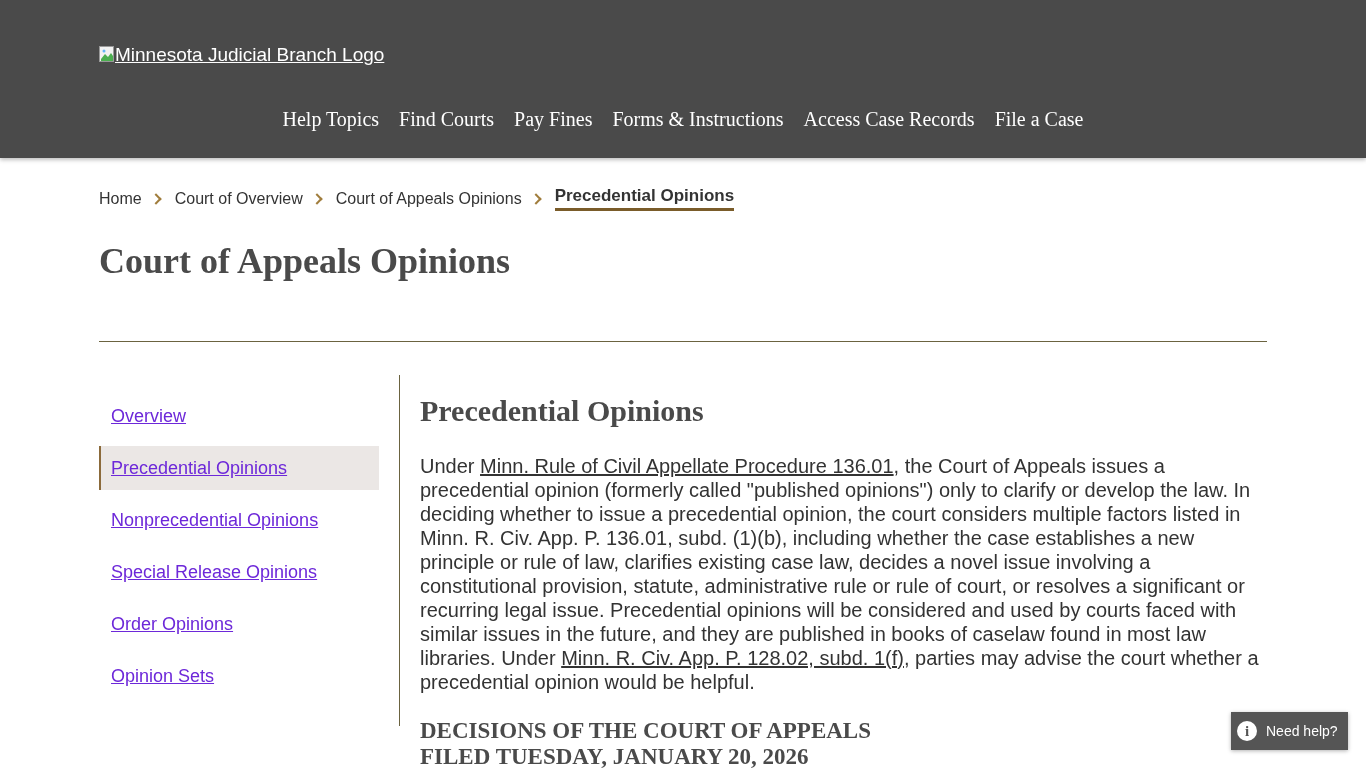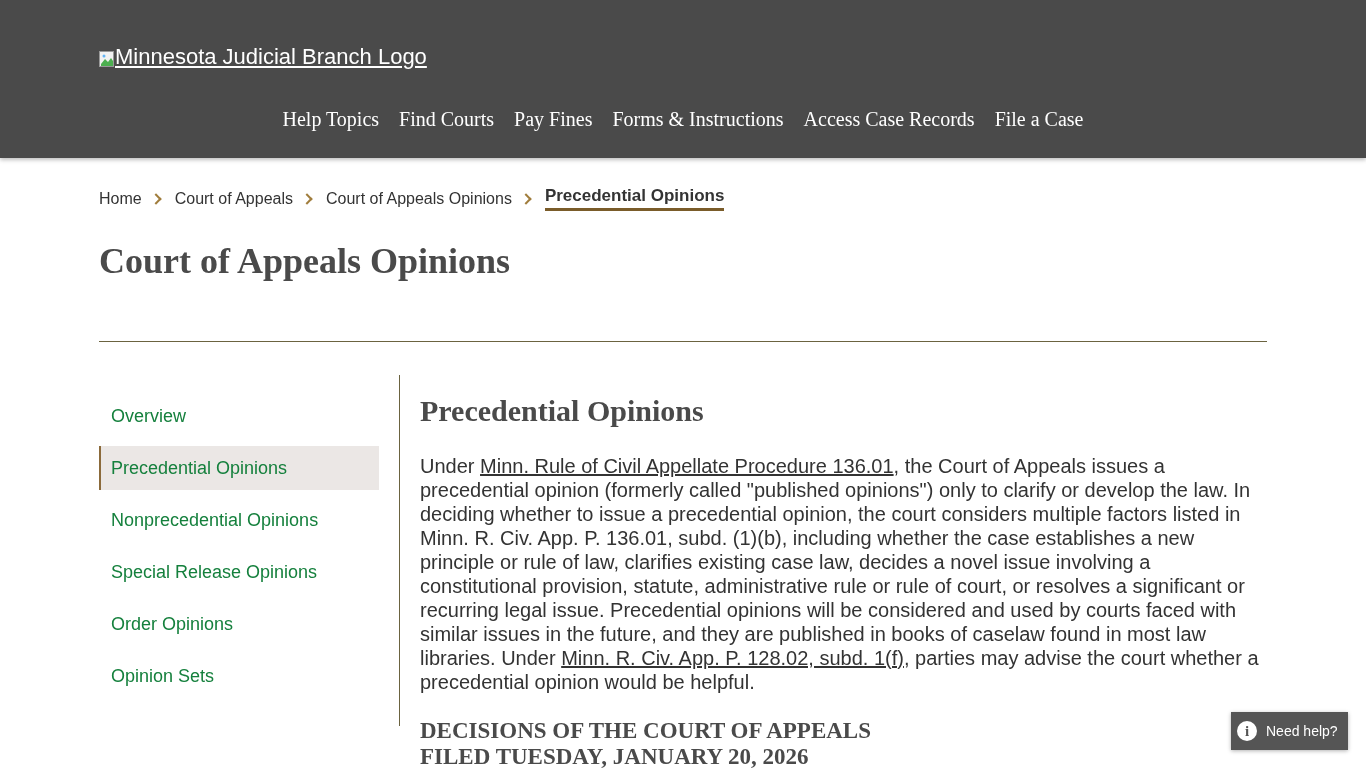--- a/index.html
+++ b/index.html
@@ -1,20 +1,20 @@
 <!DOCTYPE html>
 <html><head>
 <meta charset="utf-8">
 <style>
   * { box-sizing: border-box; margin: 0; padding: 0; }
   html, body { width: 1366px; height: 768px; overflow: hidden; background: #ffffff; }
   body { font-family: "Liberation Sans", sans-serif; color: #333333; position: relative; }
 
   .header { position: absolute; left: 0; top: 0; width: 1366px; height: 158px; background: #4a4a4a; box-shadow: 0 2px 4px rgba(0,0,0,0.25); }
-  .logo { position: absolute; left: 99px; top: 44px; color: #ffffff; font-size: 22px; text-decoration: underline; display: flex; align-items: center; }
+  .logo { position: absolute; left: 99px; top: 44px; color: #ffffff; font-size: 19px; text-decoration: underline; display: flex; align-items: center; }
   .logo .broken-img { display: inline-block; width: 16px; height: 16px; margin-right: 0px; position: relative; top: -2px; }
 
   .utility { position: absolute; left: 767px; top: 40px; width: 500px; height: 38px; border-bottom: 1px solid #a07d3c; display: flex; align-items: flex-start; }
   .util-link { color: #ffffff; font-size: 18px; display: flex; align-items: center; height: 28px; cursor: pointer; }
   .util-ada { margin-right: 25px; }
   .util-lang { margin-right: 32px; }
   .util-lang .lang-icon { font-size: 20px; margin-right: 8px; font-family: "DejaVu Sans", sans-serif; }
   .util-lang .chev { margin-left: 6px; width: 8px; height: 8px; border-right: 2px solid #fff; border-bottom: 2px solid #fff; transform: rotate(45deg); position: relative; top: -3px; }
   .util-search { font-weight: bold; letter-spacing: 0.8px; }
   .util-search svg { margin-right: 7px; }
@@ -24,21 +24,21 @@
 
   .breadcrumb { position: absolute; left: 99px; top: 186px; display: flex; align-items: center; font-size: 16px; }
   .crumb { color: #333; text-decoration: none; cursor: pointer; }
   .crumb-sep { width: 8px; height: 8px; border-right: 2px solid #a07d3c; border-top: 2px solid #a07d3c; transform: rotate(45deg); margin: 0 15px 0 10px; }
   .crumb-current { font-weight: bold; color: #333; border-bottom: 3px solid #7a5c2a; padding-bottom: 2px; font-size: 17px; }
 
   .page-title { position: absolute; left: 99px; top: 240px; font-family: "Liberation Serif", serif; font-weight: bold; font-size: 36px; color: #4a4a4a; }
   .title-rule { position: absolute; left: 99px; top: 341px; width: 1168px; height: 1px; background: #6b6340; }
 
   .sidenav { position: absolute; left: 99px; top: 394px; width: 280px; }
-  .side-item { display: block; height: 44px; line-height: 44px; padding-left: 12px; font-size: 18px; color: #15803d; margin-bottom: 8px; cursor: pointer; }
+  .side-item { display: block; height: 44px; line-height: 44px; padding-left: 12px; font-size: 18px; color: #6d28d9; margin-bottom: 8px; cursor: pointer; text-decoration: underline; }
   .side-item.active { background: #ebe7e5; border-left: 2px solid #8b6a3a; padding-left: 10px; }
   .side-divider { position: absolute; left: 399px; top: 375px; width: 1px; height: 351px; background: #6b6340; }
 
   .content { position: absolute; left: 420px; top: 394px; width: 850px; }
   .content h2 { font-family: "Liberation Serif", serif; font-weight: bold; font-size: 30px; color: #4a4a4a; margin-bottom: 26px; }
   .content p { font-size: 20px; line-height: 24px; color: #333; }
   .content p a { color: #333; text-decoration: underline; cursor: pointer; }
   .decisions { margin-top: 24px; text-align: left; font-family: "Liberation Serif", serif; font-weight: bold; font-size: 23px; line-height: 26px; color: #4a4a4a; width: 848px; }
 
   .help-btn { position: absolute; left: 1231px; top: 712px; width: 117px; height: 38px; background: #555555; box-shadow: 0 1px 4px rgba(0,0,0,0.3); display: flex; align-items: center; padding-left: 6px; color: #fff; font-size: 14px; cursor: pointer; }
@@ -66,21 +66,21 @@
     <a>Pay Fines</a>
     <a>Forms &amp; Instructions</a>
     <a>Access Case Records</a>
     <a>File a Case</a>
   </nav>
 </header>
 
 <nav class="breadcrumb">
   <a class="crumb">Home</a>
   <span class="crumb-sep"></span>
-  <a class="crumb">Court of Appeals</a>
+  <a class="crumb">Court of Overview</a>
   <span class="crumb-sep"></span>
   <a class="crumb">Court of Appeals Opinions</a>
   <span class="crumb-sep"></span>
   <span class="crumb-current">Precedential Opinions</span>
 </nav>
 
 <h1 class="page-title">Court of Appeals Opinions</h1>
 <div class="title-rule"></div>
 
 <nav class="sidenav">

